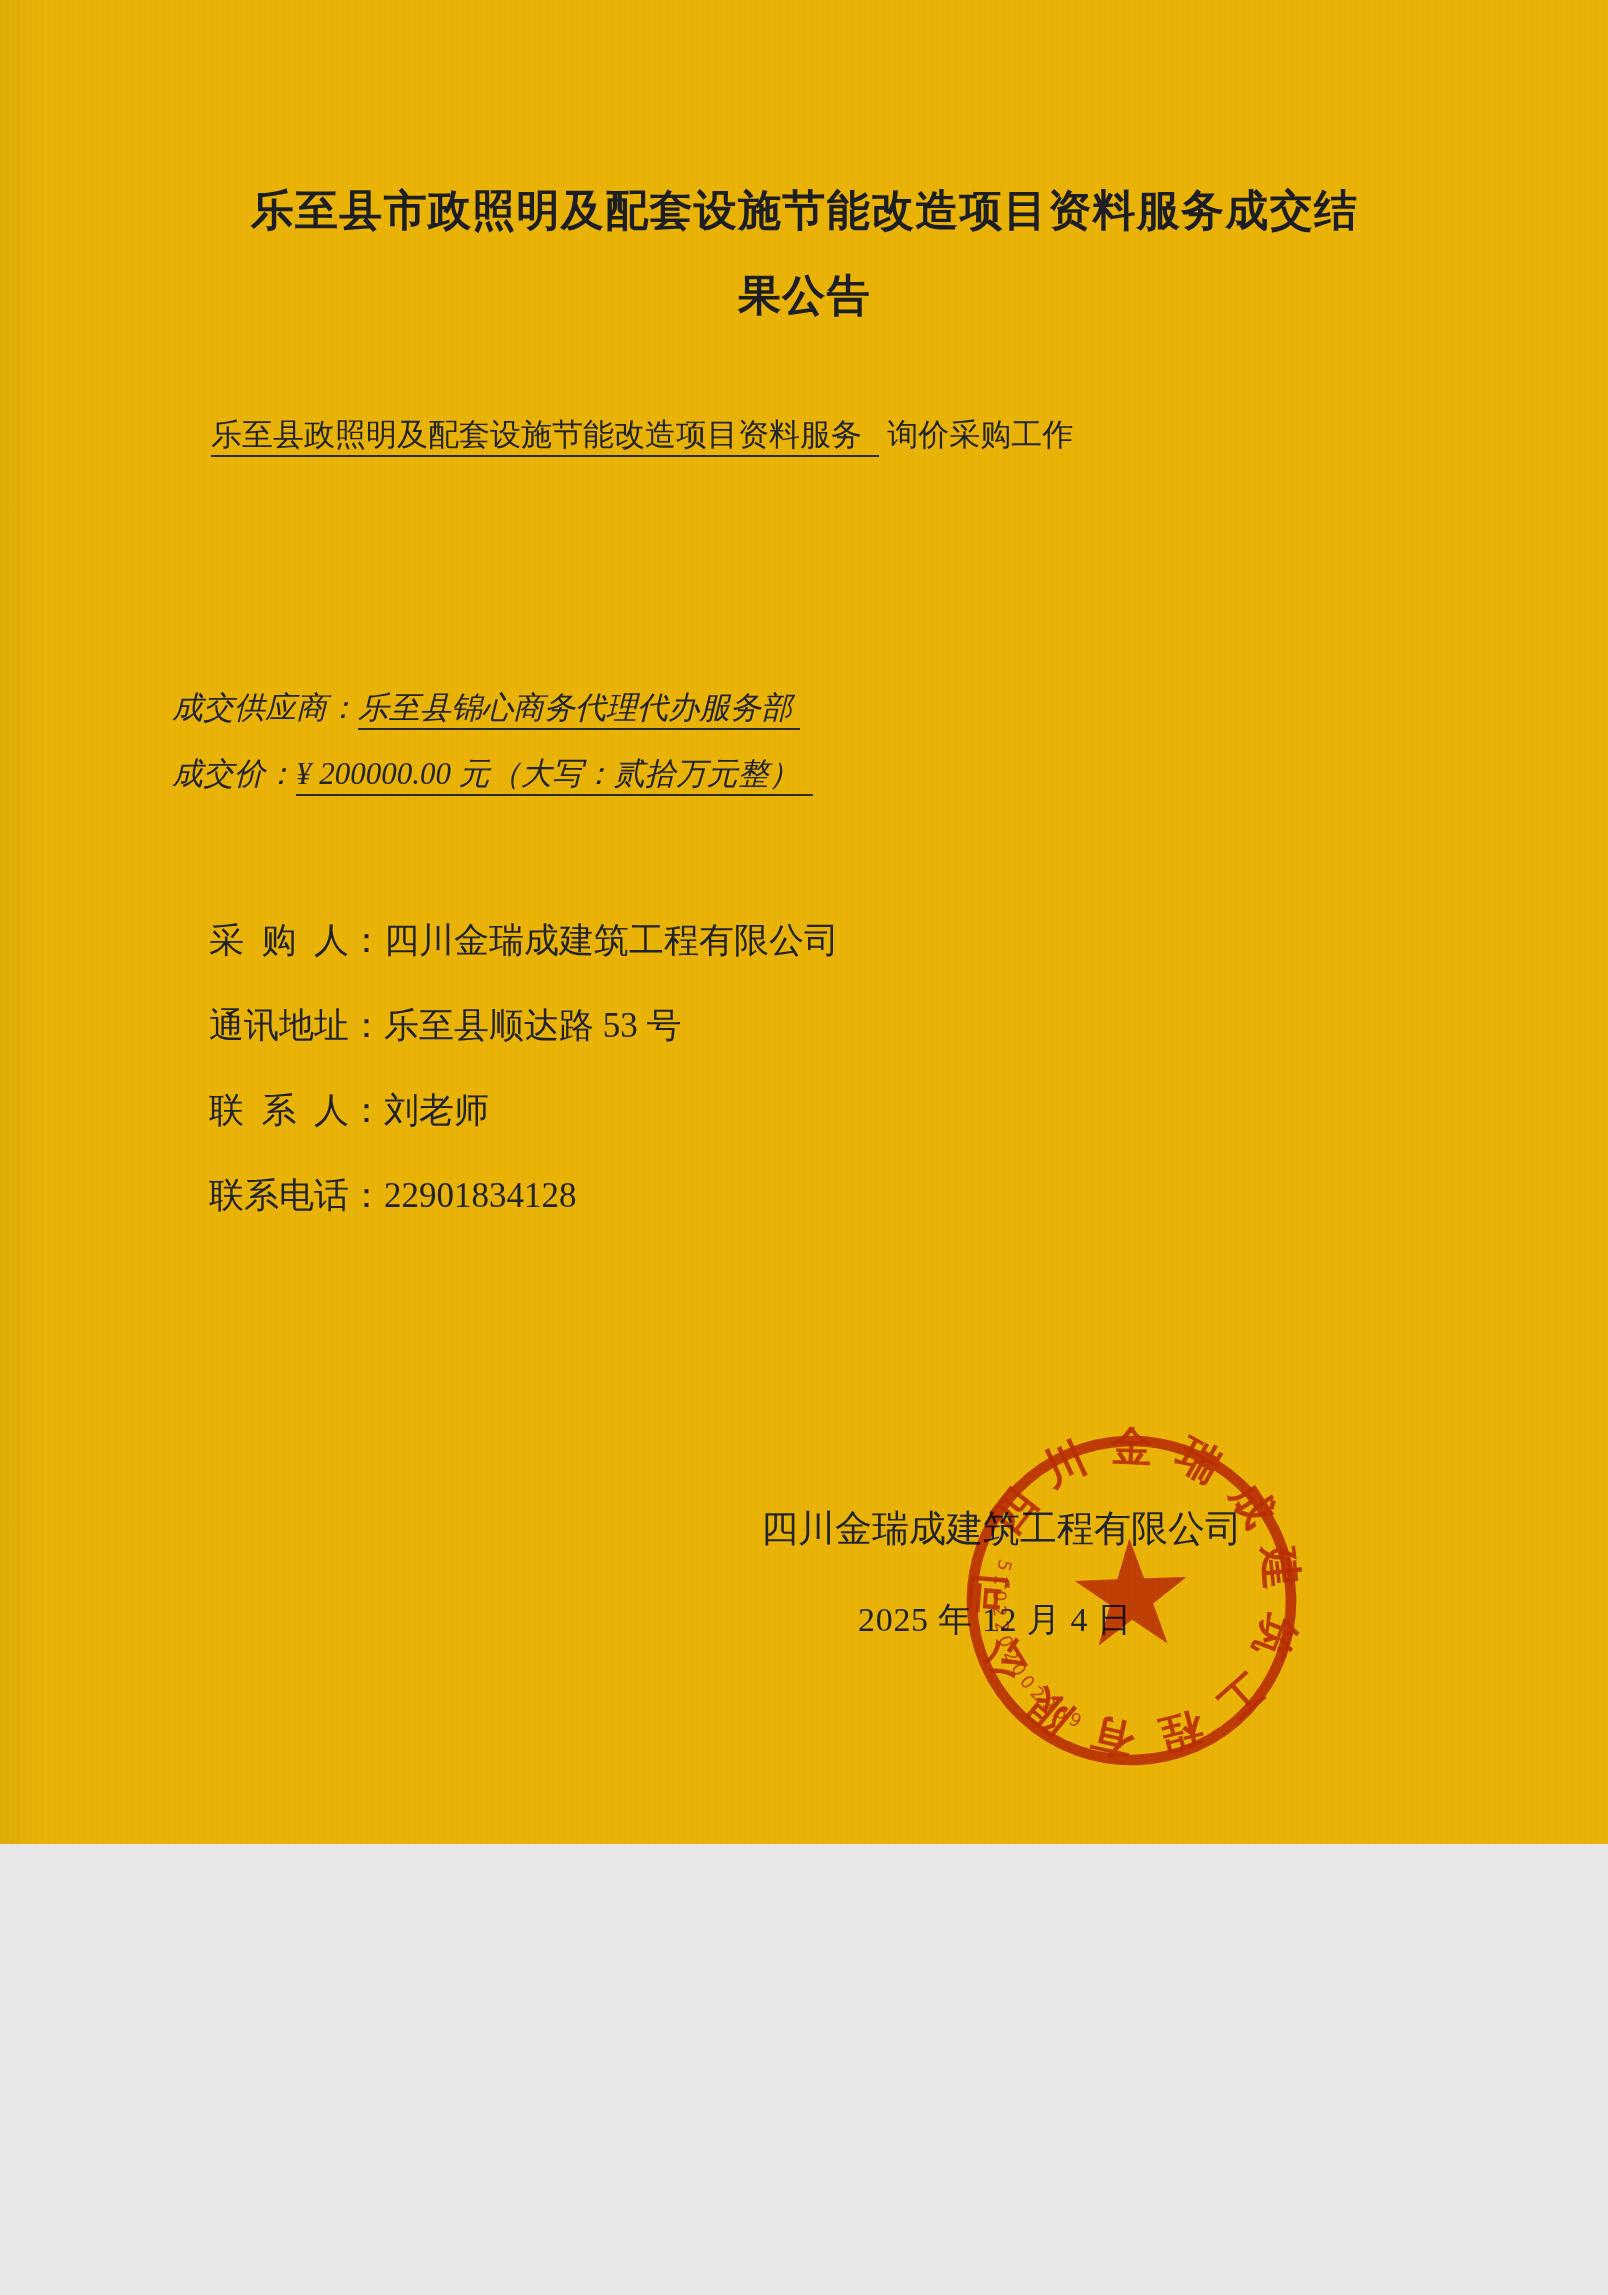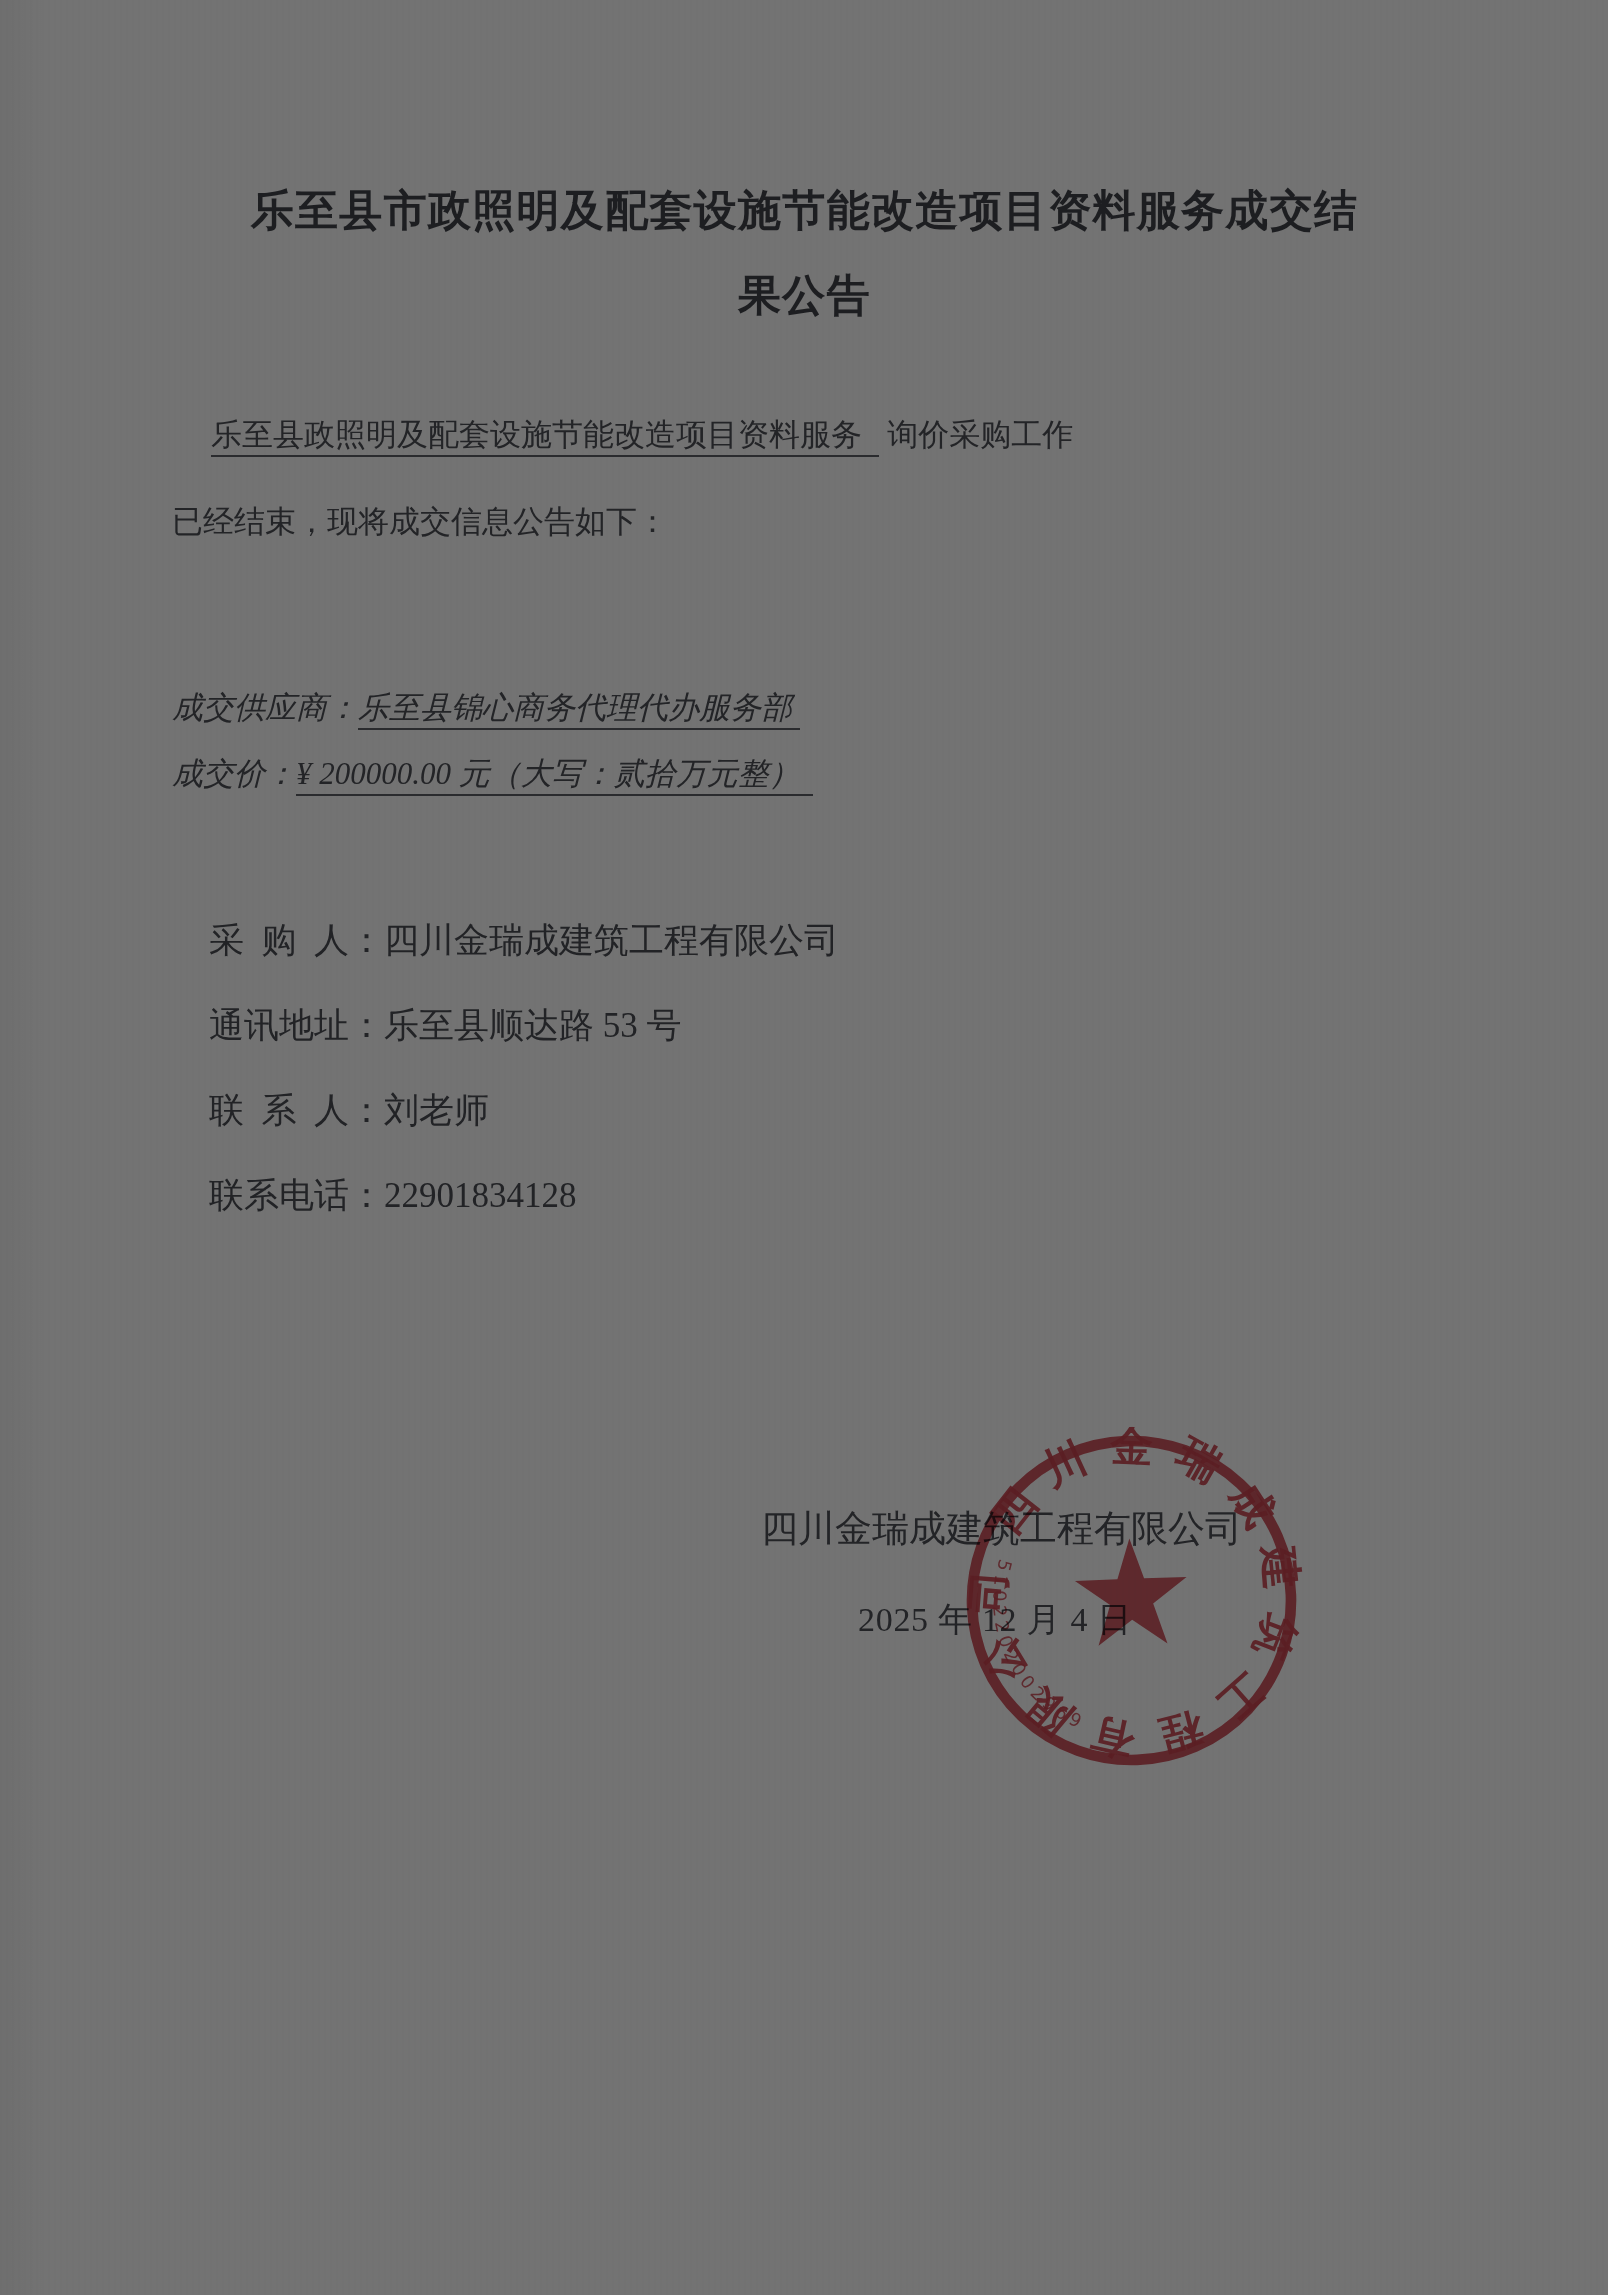--- a/index.html
+++ b/index.html
@@ -1,20 +1,20 @@
 <!DOCTYPE html>
 <html style="font-size:10.7px"><head>
 <meta charset="utf-8">
 <style>
   html,body{margin:0;padding:0;background:#e8e8e8;}
   .page{
     position:relative;
-    width:1609px;height:2295px;
+    width:1609px;height:1844px;
     margin:0 auto;
-    background:#737373;
+    background:#eab308;
     overflow:hidden;
     font-family:"Liberation Serif","DejaVu Serif",serif;
     color:#222326;
   }
   .scan-noise{
     position:absolute;inset:0;
     background:
       repeating-linear-gradient(90deg, rgba(0,0,0,0.012) 0 2px, rgba(0,0,0,0) 2px 6px),
       linear-gradient(90deg, rgba(0,0,0,0.035) 0 9.4px, rgba(0,0,0,0) 47px);
     pointer-events:none;
@@ -58,21 +58,20 @@
 <div class="page">
   <div class="scan-noise"></div>
 
   <div class="doc-title">
     <div>乐至县市政照明及配套设施节能改造项目资料服务成交结</div>
     <div>果公告</div>
   </div>
 
   <div class="intro body-text">
     <div><span class="indent"></span><u class="hand pad26">乐至县政照明及配套设施节能改造项目资料服务</u> <span>询价采购工作</span></div>
-    <div>已经结束，现将成交信息公告如下：</div>
   </div>
 
   <div class="supplier-line body-text">
     <span>成交供应商：</span><u class="hand pad12">乐至县锦心商务代理代办服务部</u>
   </div>
 
   <div class="price-line body-text">
     <span>成交价：</span><u class="hand pad20">¥ 200000.00 元（大写：贰拾万元整）</u>
   </div>
 

